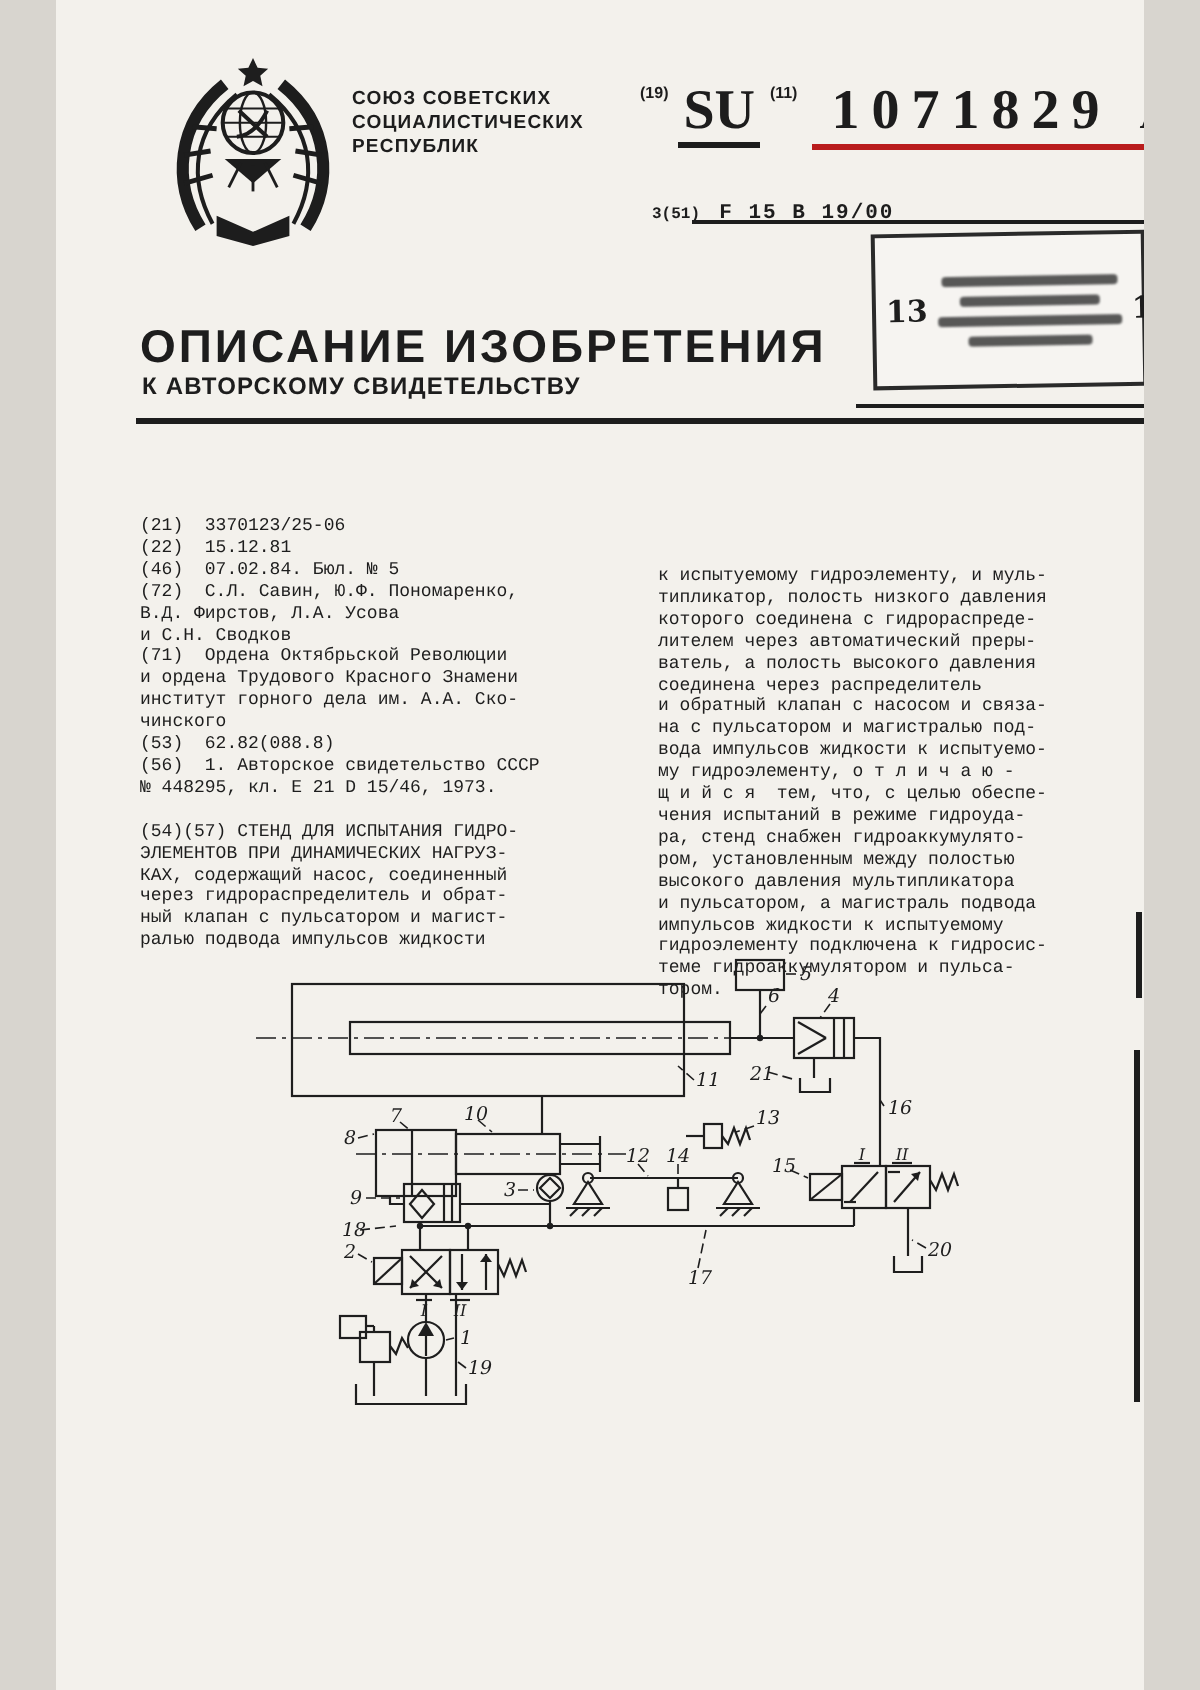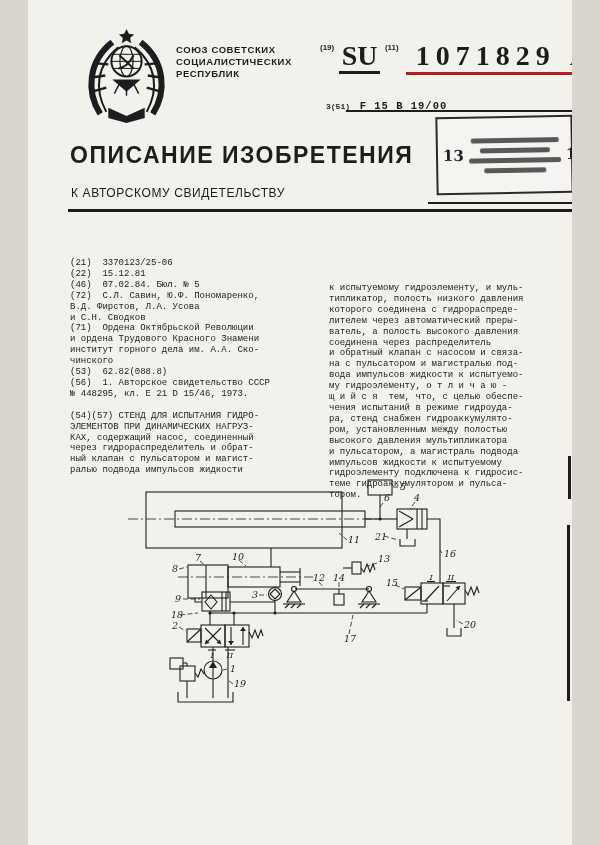--- a/index.html
+++ b/index.html
@@ -29,22 +29,22 @@
   .ruleB{left:400px;top:202px;width:178px;height:2px;}
   .ruleC{left:40px;top:209px;width:528px;height:2.5px;}
   
   .stamp{position:absolute;left:408px;top:116px;width:137px;height:78px;
          border:2.5px solid #2a2a2a;box-sizing:border-box;transform:rotate(-1deg);
          display:flex;align-items:center;padding:4px 5px;background:rgba(255,255,255,.25);}
   .stamp-num{font-family:"DejaVu Serif",serif;font-size:15px;font-weight:bold;}
   .smudges{flex:1;display:flex;flex-direction:column;gap:5px;align-items:center;margin:0 5px;}
   .smudge{height:5px;background:#3d3d3d;filter:blur(.6px);border-radius:2px;opacity:.85;}
   
-  .h1{position:absolute;left:42px;top:142px;font-size:23px;font-weight:bold;letter-spacing:1.5px;}
-  .h2{position:absolute;left:43px;top:186px;font-size:12px;font-weight:normal;letter-spacing:.6px;}
+  .h1{position:absolute;left:42px;top:160px;font-size:23px;font-weight:bold;letter-spacing:1.5px;}
+  .h2{position:absolute;left:43px;top:186px;font-size:12px;font-weight:bold;letter-spacing:.6px;}
   
   .col{position:absolute;top:258px;white-space:pre;
        font-family:Liberation Mono, monospace;font-size:9px;line-height:10.9px;}
   .col-left{left:42px;width:256px;}
   .col-right{left:301px;width:238px;margin-top:25px;}
   
   .sideline{position:absolute;left:576px;top:436px;width:274px;height:56px;
             transform:rotate(90deg);transform-origin:0 0;white-space:nowrap;}
   .s-sm{font-size:9px;vertical-align:16px;font-weight:bold;}
   .s-su{font-family:"Liberation Serif",serif;font-weight:bold;font-size:30px;

